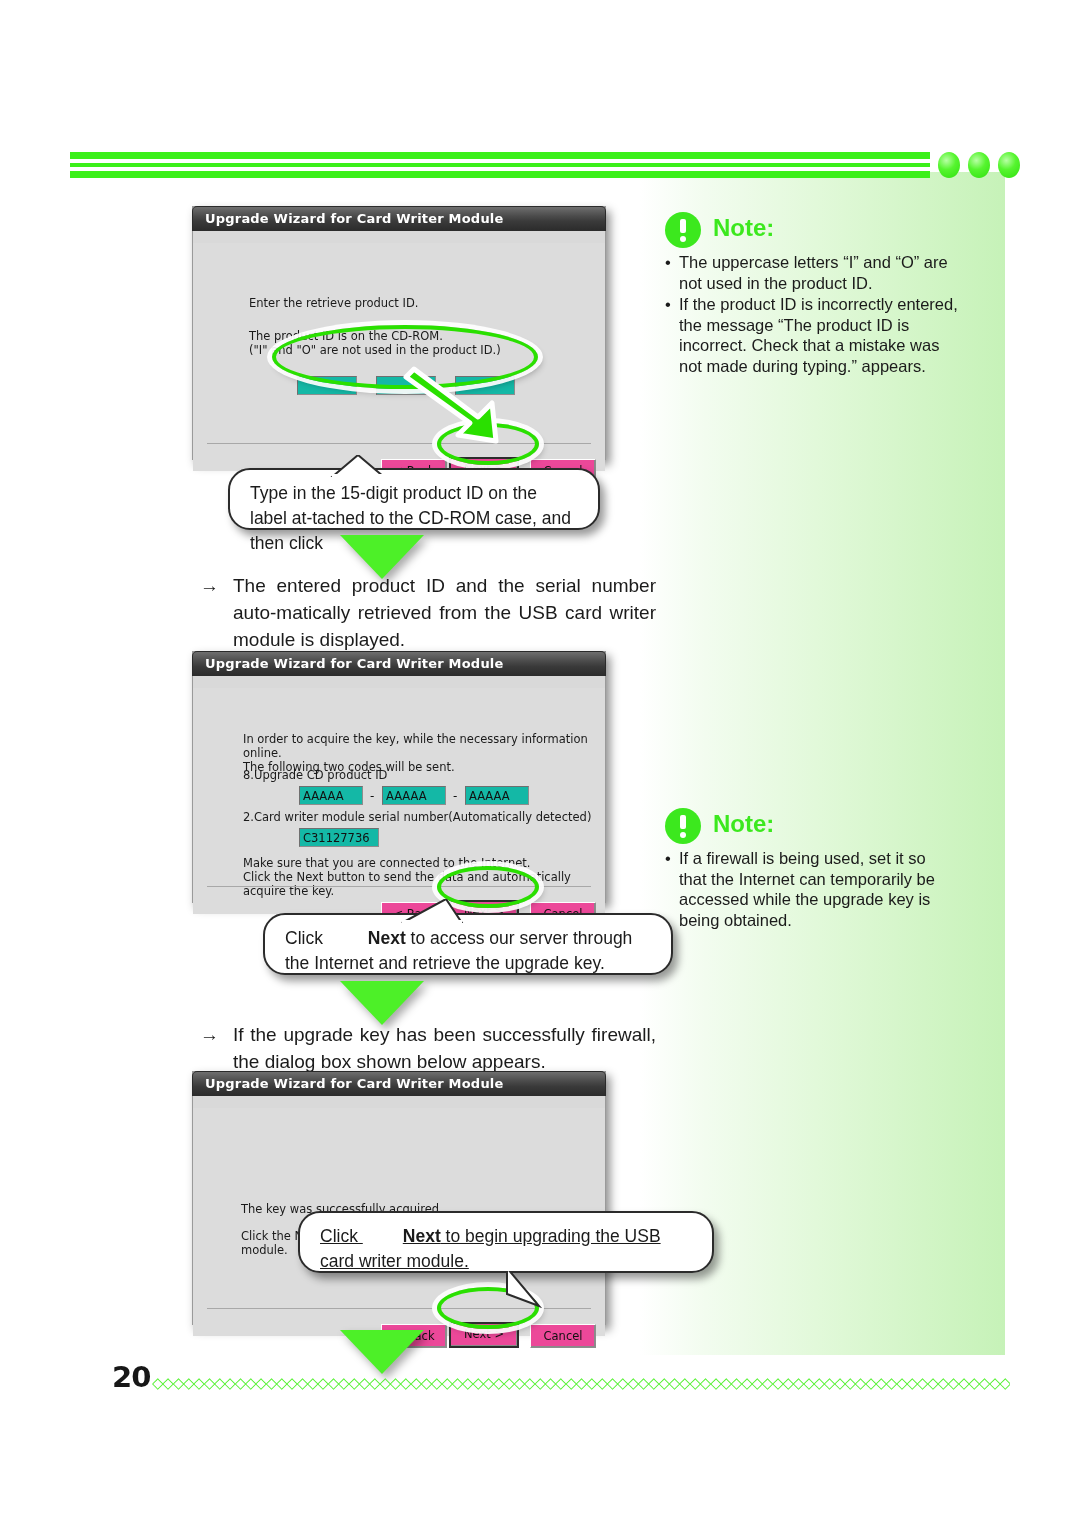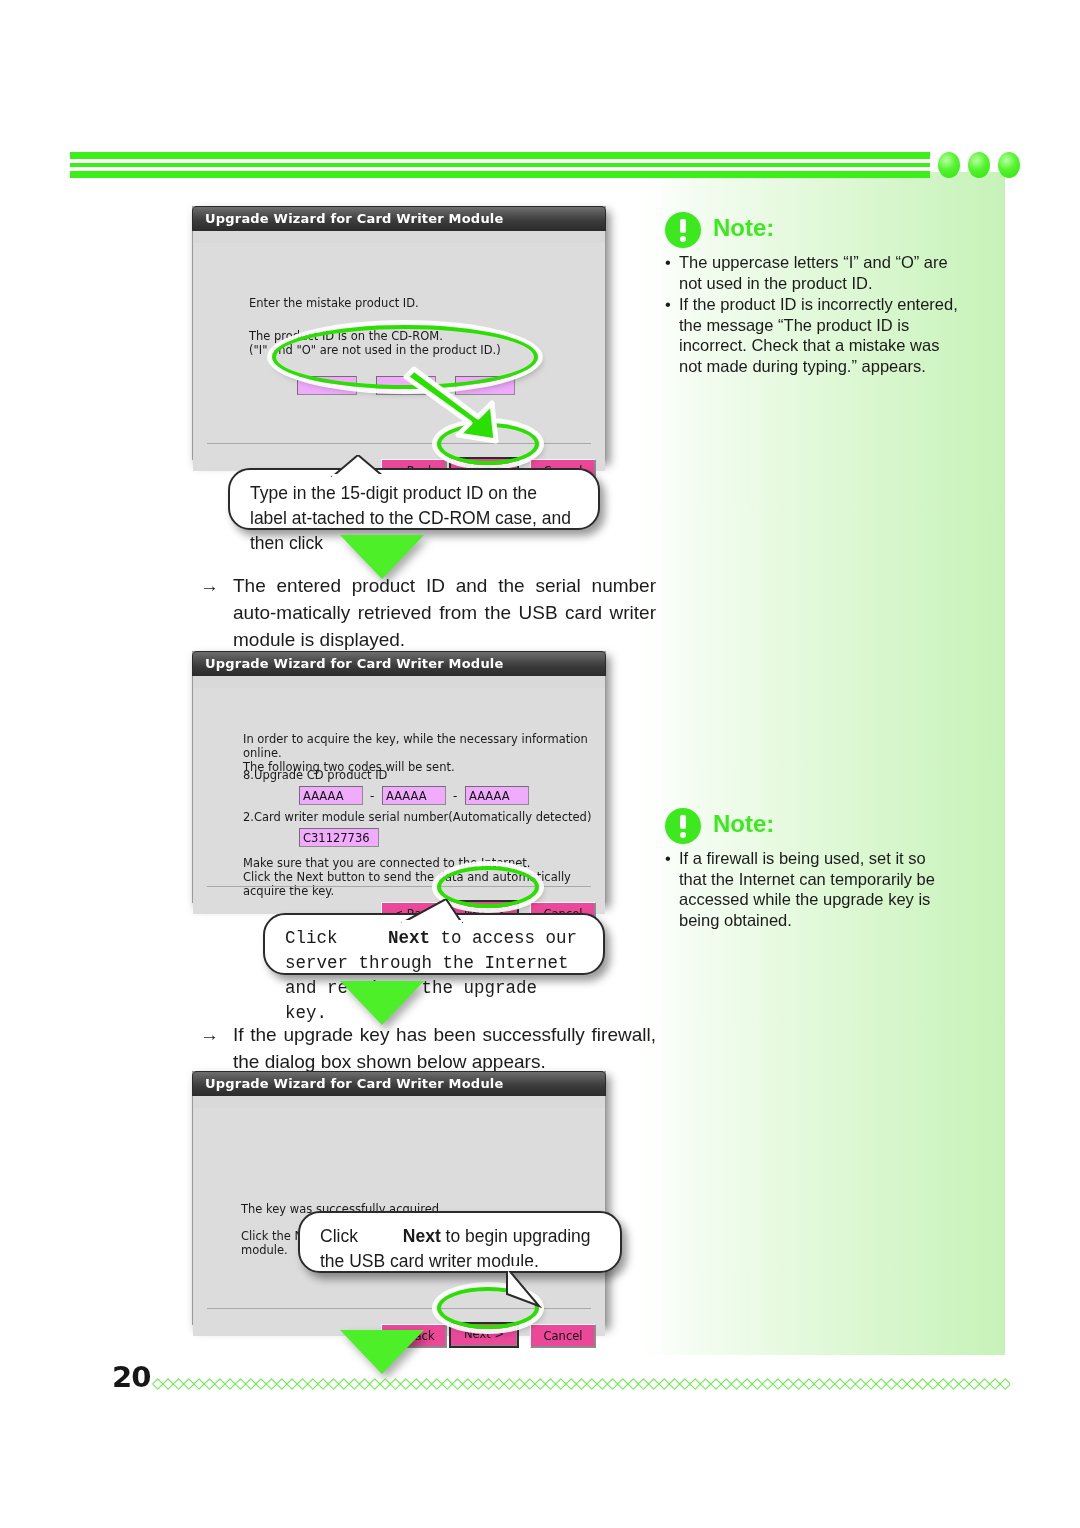--- a/index.html
+++ b/index.html
@@ -61,21 +61,21 @@
   .dlg .sep{position:absolute;left:14px;right:14px;height:1px;background:#a8a8a8;}
   .dlgtext{position:absolute;font-size:11.5px;color:#1a1a1a;line-height:14px;white-space:pre-line;}
   .btn{
     position:absolute;height:22px;background:#ec4899;
     border:1px solid #8d8d8d;border-top-color:#ffffff;border-left-color:#ffffff;
     box-shadow:inset -1px -1px 0 #8a8a8a;
     font-size:11.5px;color:#111;text-align:center;line-height:22px;
   }
   .btn.default{border:2px solid #2c2c2c;line-height:20px;}
   .field{
-    position:absolute;height:19px;background:#f0abfc;
+    position:absolute;height:19px;background:#14b8a6;
     border:1px solid #8d8d8d;border-top-color:#6f6f6f;border-left-color:#6f6f6f;
     font-size:11.5px;color:#111;line-height:19px;padding-left:3px;box-sizing:border-box;
   }
   .dashsep{position:absolute;font-size:12px;color:#111;}
 
   
   .hl-ellipse{
     position:absolute;border:4px solid #2ae000;border-radius:50%;
     box-shadow:0 0 0 5px rgba(255,255,255,.92), 3px 4px 7px rgba(0,0,0,.30);
     background:transparent;
@@ -148,21 +148,21 @@
   <div class="rule r3"></div>
   <div class="dot d1"></div>
   <div class="dot d2"></div>
   <div class="dot d3"></div>
 
   <div class="dlg" style="left:192px;top:206px;width:412px;height:252px;">
     <div class="titlebar">
       <span class="ttl">Upgrade Wizard for Card Writer Module</span>
     </div>
     <div class="body">
-      <div class="dlgtext" style="left:56px;top:53px;">Enter the mistake product ID.</div>
+      <div class="dlgtext" style="left:56px;top:53px;">Enter the retrieve product ID.</div>
       <div class="dlgtext" style="left:56px;top:86px;">The product ID is on the CD-ROM.
 ("I" and "O" are not used in the product ID.)</div>
 
       <div class="field" style="left:104px;top:133px;width:60px;"></div>
       <div class="dashsep" style="left:171px;top:136px;">-</div>
       <div class="field" style="left:183px;top:133px;width:60px;"></div>
       <div class="dashsep" style="left:250px;top:136px;">-</div>
       <div class="field" style="left:262px;top:133px;width:60px;"></div>
 
       <div class="sep" style="top:200px;"></div>
@@ -220,21 +220,21 @@
       <div class="sep" style="top:198px;"></div>
 
       <div class="btn" style="left:188px;top:214px;width:64px;">&lt; Back</div>
       <div class="btn default" style="left:256px;top:212px;width:66px;">Next &gt;</div>
       <div class="btn" style="left:337px;top:214px;width:64px;">Cancel</div>
     </div>
   </div>
 
   <div class="hl-ellipse" style="left:437px;top:866px;width:94px;height:34px;"></div>
 
-  <div class="bubble" style="left:263px;top:913px;width:342px;height:62px;font-family:Liberation Mono, monospace;">
+  <div class="bubble" style="left:263px;top:913px;width:410px;height:62px;">
     <span>Click </span><b>Next</b><span> to access our server through the Internet and retrieve the upgrade key.</span>
   </div>
   <svg style="position:absolute;left:400px;top:899px;" width="70" height="24" viewBox="0 0 70 24">
     <path d="M2 24 L46 0 L62 24 Z" fill="#ffffff" stroke="#2b2b2b" stroke-width="2"></path>
     <rect x="2" y="21" width="60" height="5" fill="#ffffff"></rect>
   </svg>
 
   <div class="bigarrow" style="left:340px;top:981px;"></div>
 
   <div class="steppara" style="left:200px;top:1021px;width:456px;">
@@ -254,21 +254,21 @@
       <div class="sep" style="top:200px;"></div>
 
       <div class="btn" style="left:188px;top:216px;width:64px;">&lt; Back</div>
       <div class="btn default" style="left:256px;top:214px;width:66px;">Next &gt;</div>
       <div class="btn" style="left:337px;top:216px;width:64px;">Cancel</div>
     </div>
   </div>
 
   <div class="hl-ellipse" style="left:437px;top:1287px;width:94px;height:34px;"></div>
 
-  <div class="bubble" style="left:298px;top:1211px;width:324px;height:62px;">
+  <div class="bubble" style="left:298px;top:1211px;width:416px;height:62px;text-decoration:underline;">
     <span>Click </span><b>Next</b><span> to begin upgrading the USB card writer module.</span>
   </div>
   <svg style="position:absolute;left:505px;top:1266px;" width="40" height="42" viewBox="0 0 40 42">
     <path d="M2 2 L34 40 L2 28 Z" fill="#ffffff" stroke="#2b2b2b" stroke-width="2"></path>
     <rect x="0" y="0" width="30" height="5" fill="#ffffff"></rect>
   </svg>
 
   <div class="bigarrow" style="left:340px;top:1330px;"></div>
 
   <div class="note" style="left:665px;top:212px;width:300px;">

